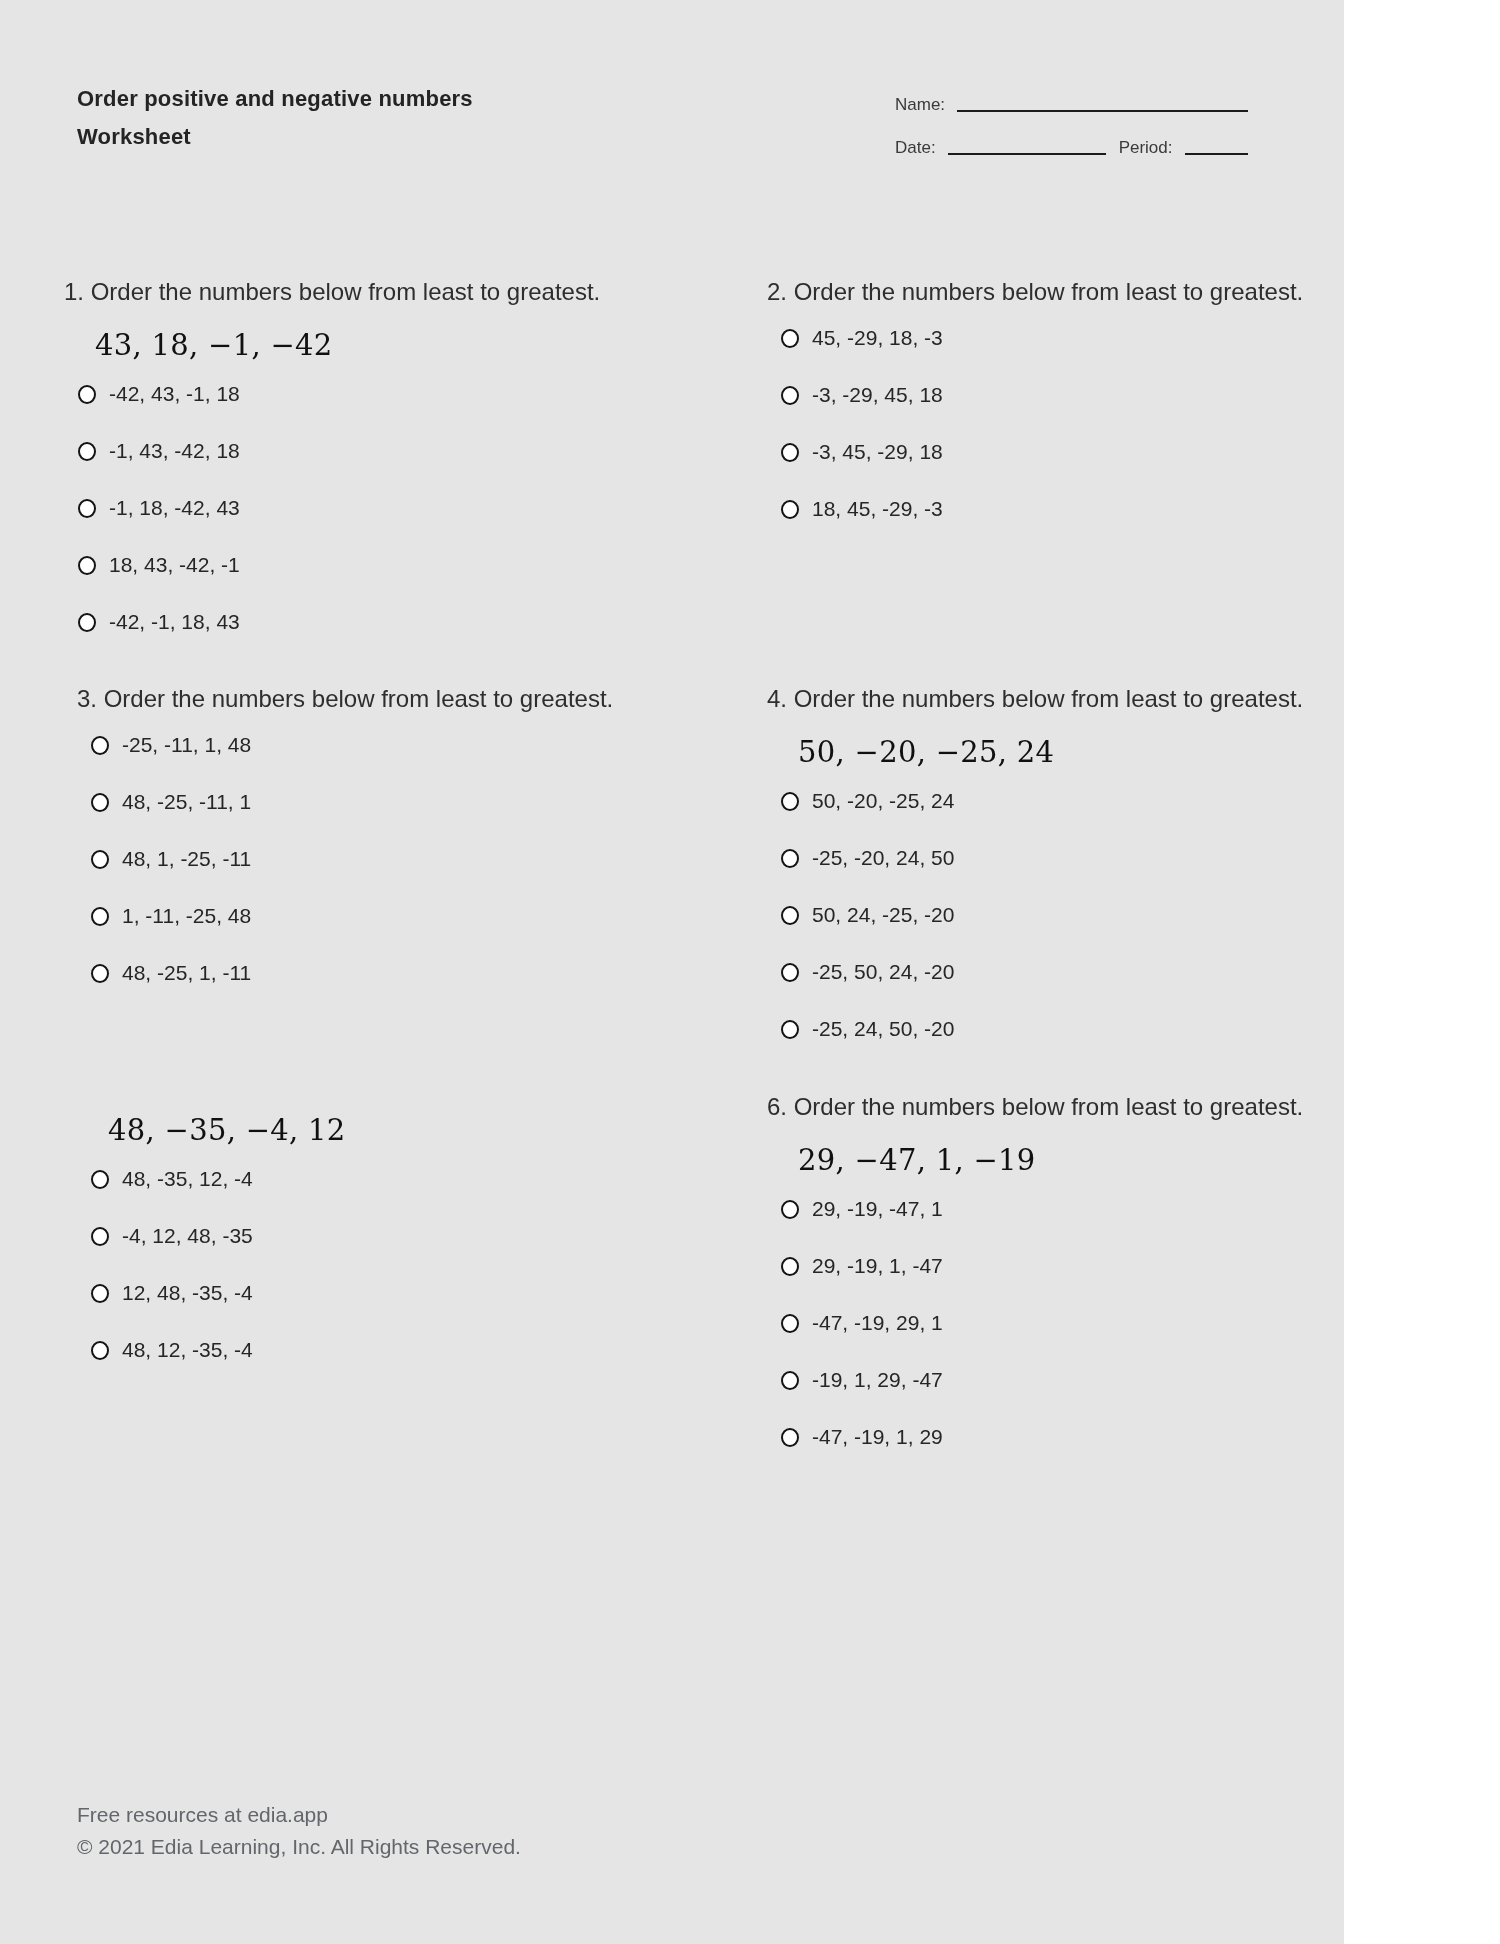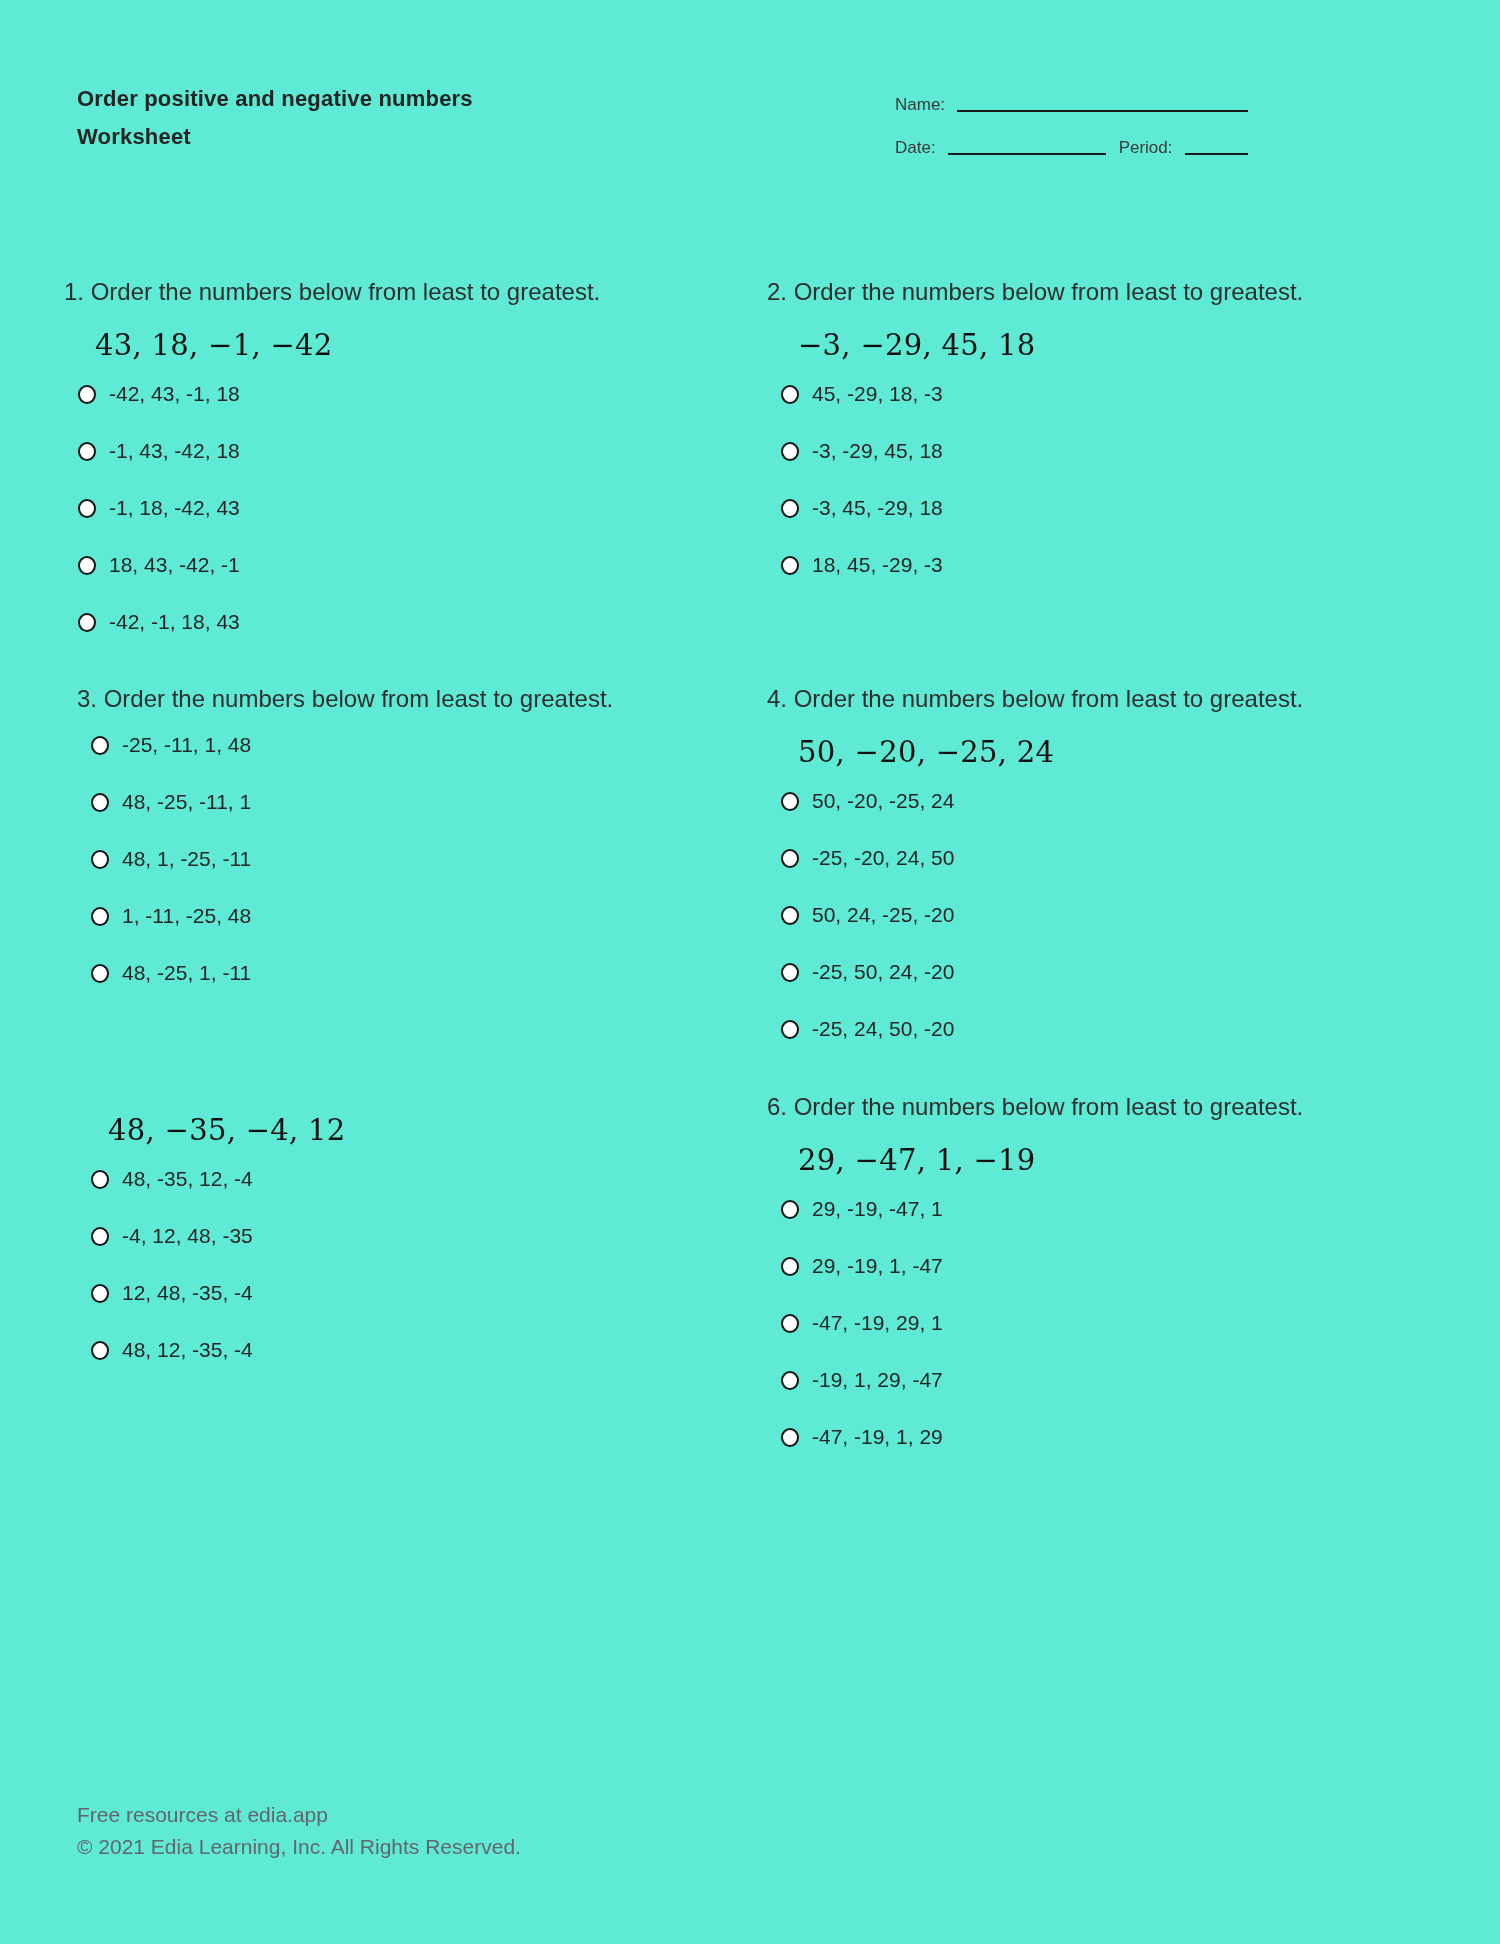--- a/index.html
+++ b/index.html
@@ -1,18 +1,18 @@
 <!DOCTYPE html>
 <html><head>
 <meta charset="utf-8">
 <style>
   * { box-sizing: border-box; }
   html,body { margin:0; padding:0; background:#ffffff; }
   body { font-family:"Liberation Sans", sans-serif; color:#222; }
-  .page { position:relative; width:1500px; height:1944px; background:#5eead4; overflow:hidden; }
+  .page { position:relative; width:1344px; height:1944px; background:#e5e5e5; overflow:hidden; }
 
   
   .title { position:absolute; left:77px; top:80px; font-weight:700; font-size:22px;
            line-height:38px; color:#242424; letter-spacing:0.2px; }
 
   
   .meta { position:absolute; left:895px; top:94px; width:353px; font-size:17px; color:#3a3a3a;text-align:right; }
   .meta-row { display:flex; align-items:flex-end; height:22px; }
   .meta-row + .meta-row { margin-top:21px; }
   .meta-label { line-height:22px; white-space:nowrap; }
@@ -95,21 +95,20 @@
         <span class="option-text">-42, -1, 18, 43</span>
       </div>
     </div>
   </section>
 
   <section class="q" id="q2">
     <div class="q-header">
       <span>2.</span>
       <span>Order the numbers below from least to greatest.</span>
     </div>
-    <div class="q-math">−3, −29, 45, 18</div>
     <div class="q-options">
       <div class="option">
         <span class="radio"></span>
         <span class="option-text">45, -29, 18, -3</span>
       </div>
       <div class="option">
         <span class="radio"></span>
         <span class="option-text">-3, -29, 45, 18</span>
       </div>
       <div class="option">

